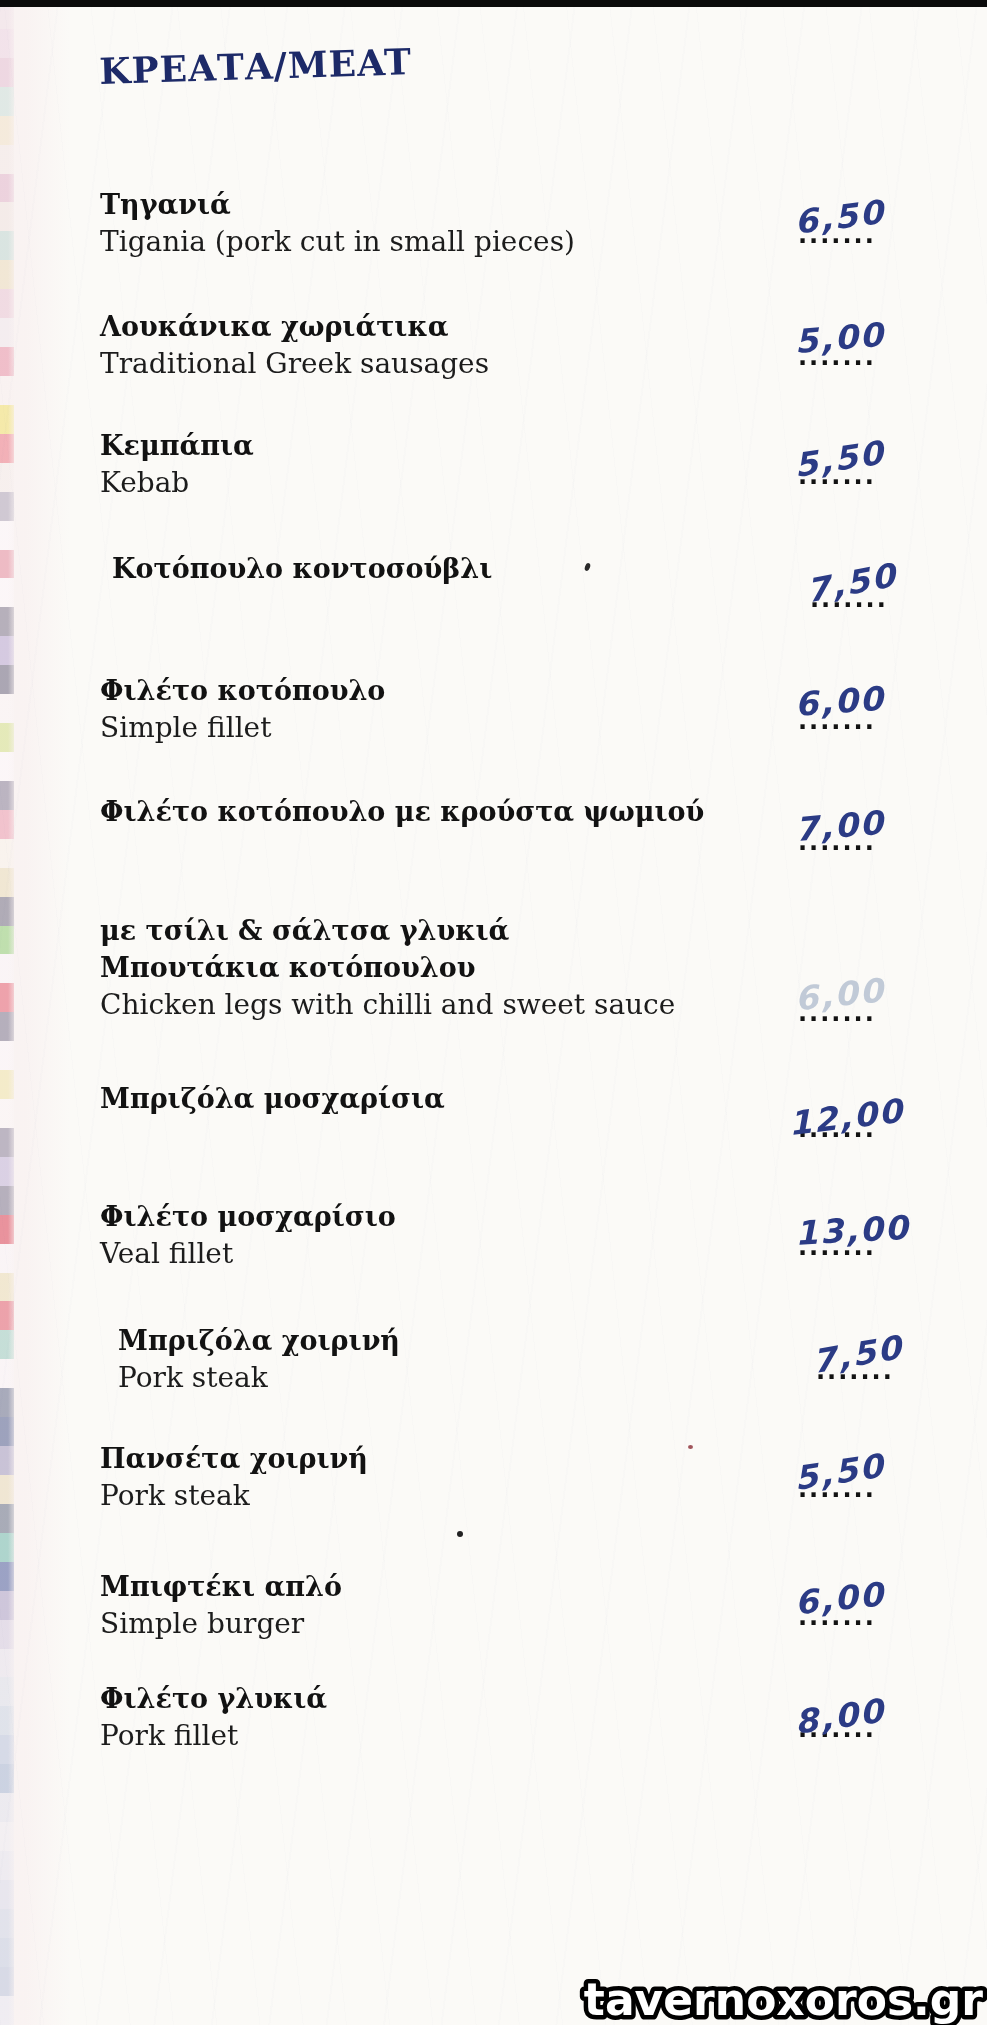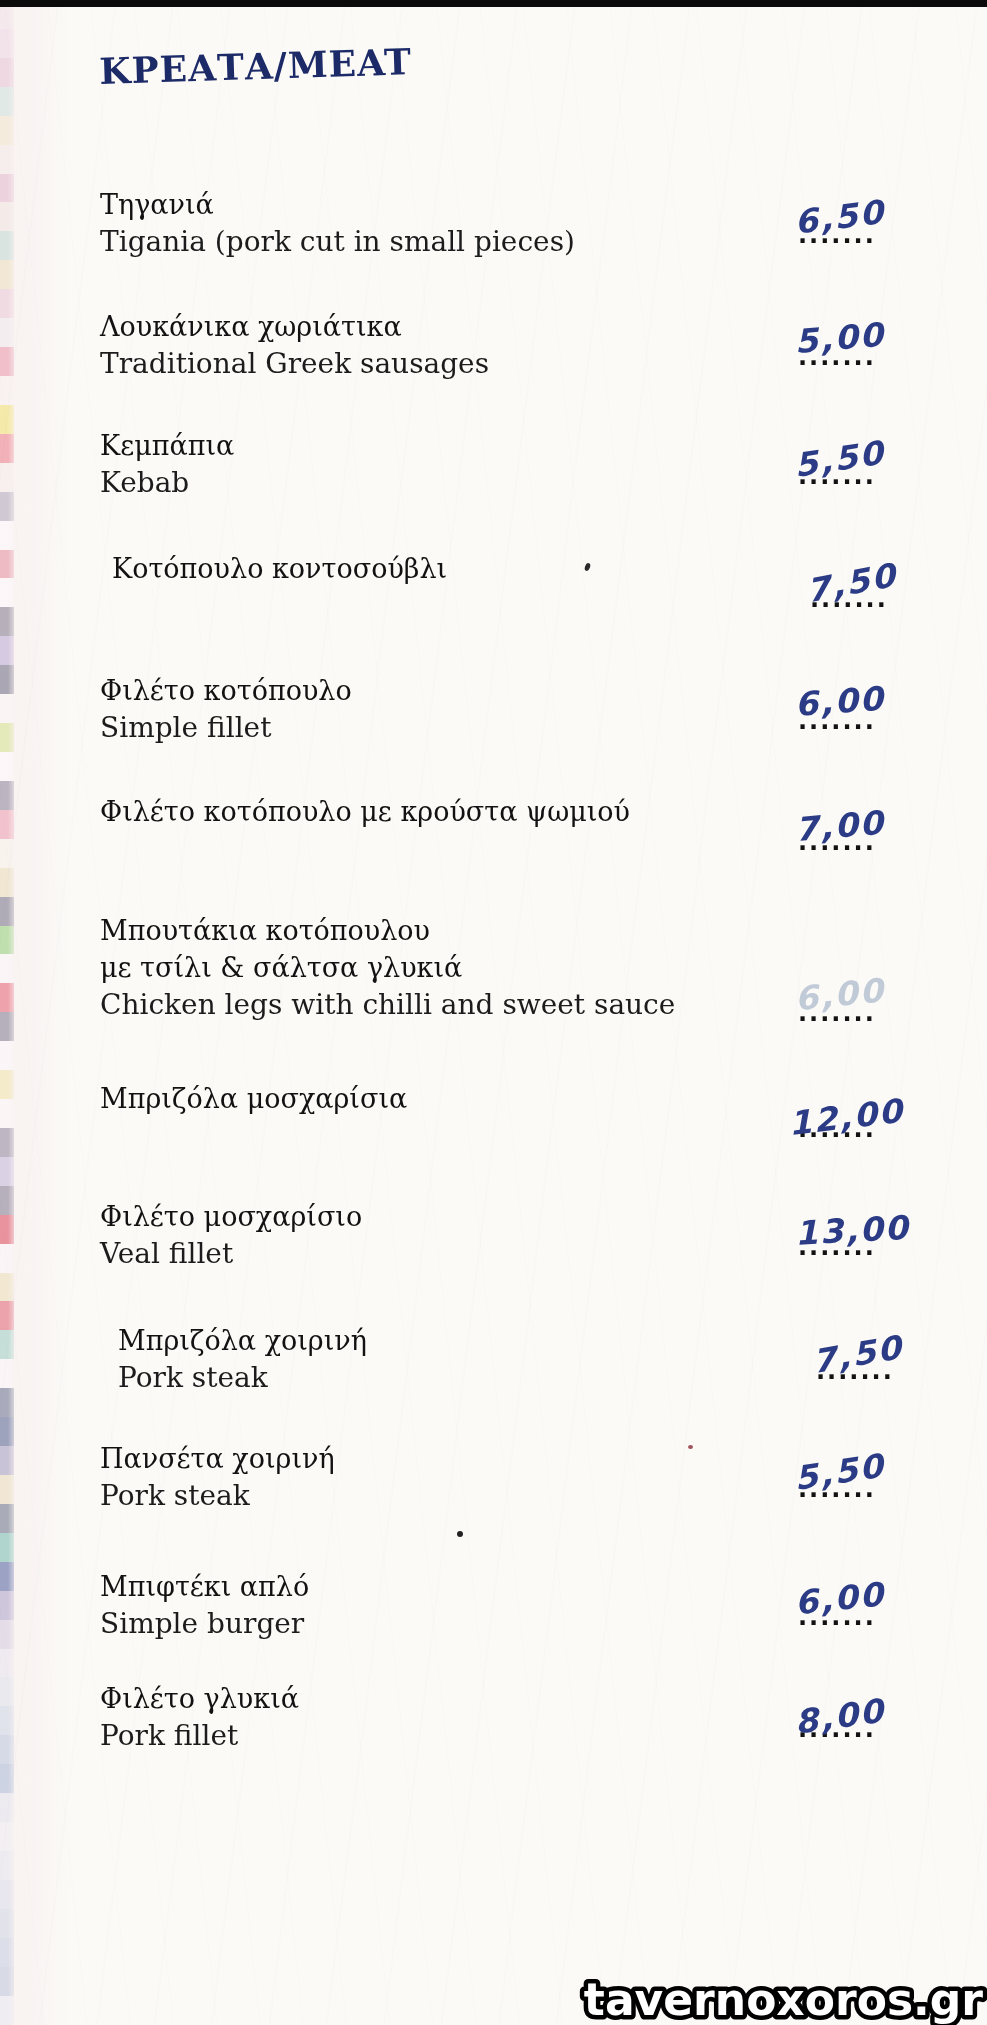--- a/index.html
+++ b/index.html
@@ -24,21 +24,21 @@
   .strip-fade{position:absolute;top:0;left:0;width:22px;height:2025px;
     background:linear-gradient(90deg, transparent 0 8px, rgba(251,250,247,0.55) 14px, rgba(251,250,247,0) 22px);}
   .section-title{
     position:absolute;left:100px;top:50px;
     font-size:36px;font-weight:bold;color:#1d2a68;
     letter-spacing:1px;transform:rotate(-1.8deg);transform-origin:left bottom;
     white-space:nowrap;
   }
   .item{position:absolute;left:0;width:987px;}
   .names{margin-left:100px;color:#151515;}
-  .greek{font-size:27px;font-weight:normal;color:#121212;line-height:37px;white-space:nowrap;}
+  .greek{font-size:27px;font-weight:bold;color:#121212;line-height:37px;white-space:nowrap;}
   .english{font-size:28px;font-weight:normal;color:#1c1c1c;line-height:37px;white-space:nowrap;}
   .price-block{position:absolute;left:798px;top:8px;width:140px;text-align:left;}
   .item.three-line .price-block{top:60px;}
   .price{
     font-family:"DejaVu Sans","Liberation Sans",sans-serif;
     font-style:italic;font-weight:600;font-size:33px;color:#2b3b85;
     letter-spacing:2px;white-space:nowrap;height:38px;
   }
   .price.faint{color:#aebbcd;opacity:0.75;}
   .dots{
@@ -201,22 +201,22 @@
       <div class="names">
        <div class="greek">Φιλέτο κοτόπουλο με κρούστα ψωμιού</div>
      </div>
      <div class="price-block">
        <div class="price">7,00</div>
        <div class="dots">.......</div>
      </div>
     </div>
     <div class="item three-line" style="top: 912px;">
       <div class="names">
-       <div class="greek">Μπουτάκια κοτόπουλου</div>
-        <div class="greek">με τσίλι &amp; σάλτσα γλυκιά</div>
+       <div class="greek">με τσίλι &amp; σάλτσα γλυκιά</div>
+        <div class="greek">Μπουτάκια κοτόπουλου</div>
        <div class="english">Chicken legs with chilli and sweet sauce</div>
      </div>
      <div class="price-block">
        <div class="price faint">6,00</div>
        <div class="dots">.......</div>
      </div>
     </div>
     <div class="item" style="top: 1080px;">
       <div class="names">
        <div class="greek">Μπριζόλα μοσχαρίσια</div>

